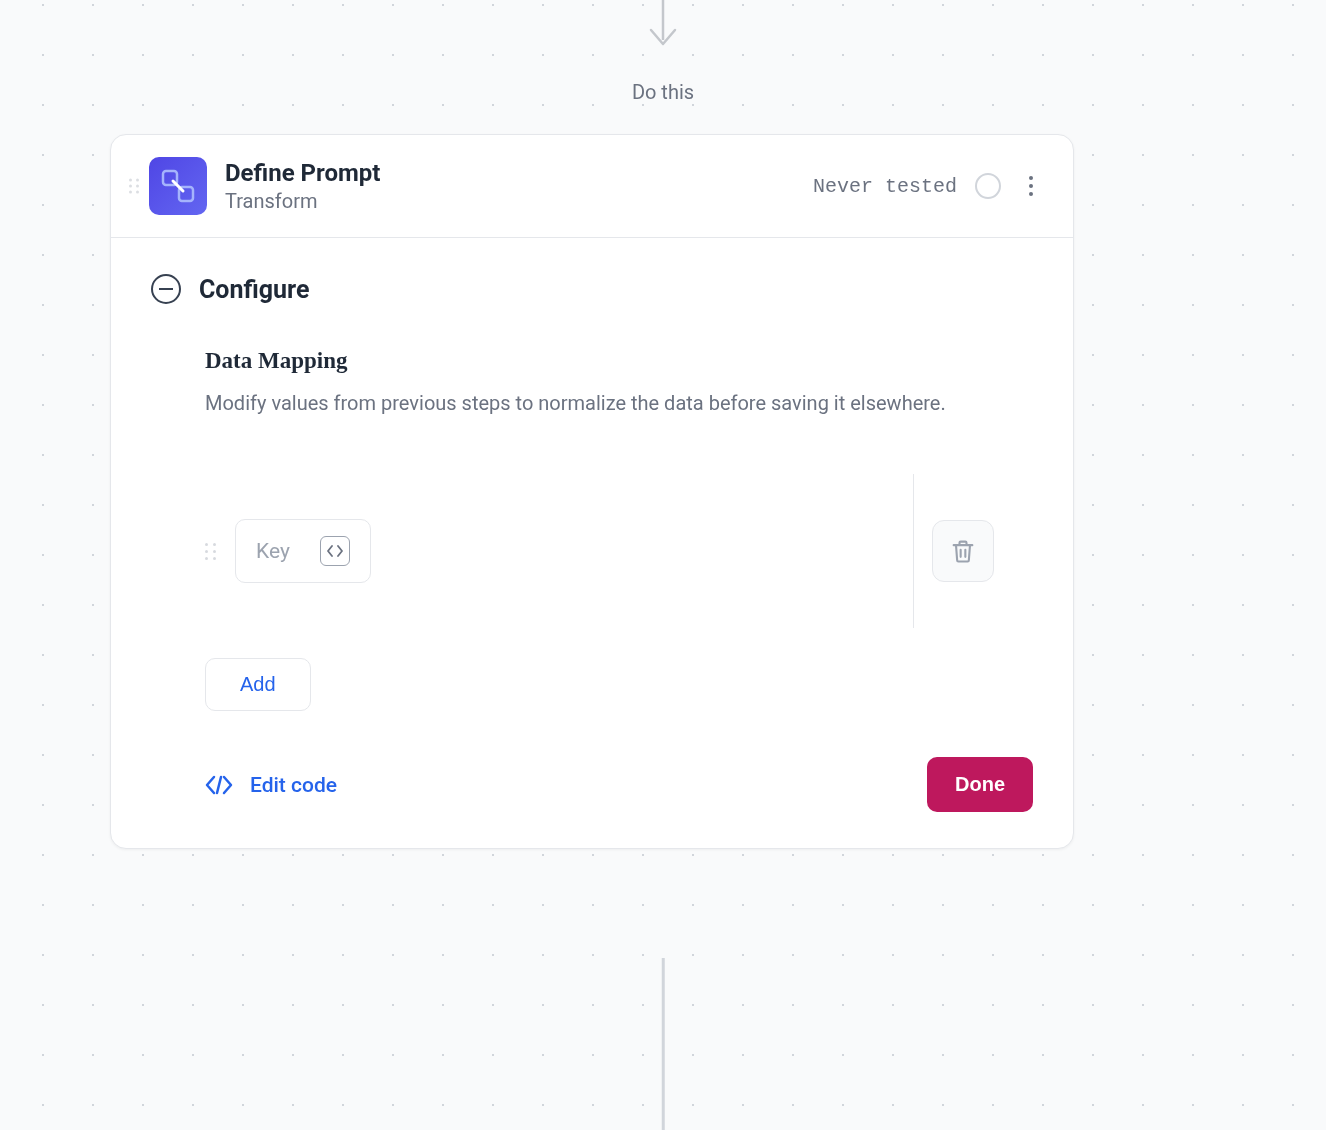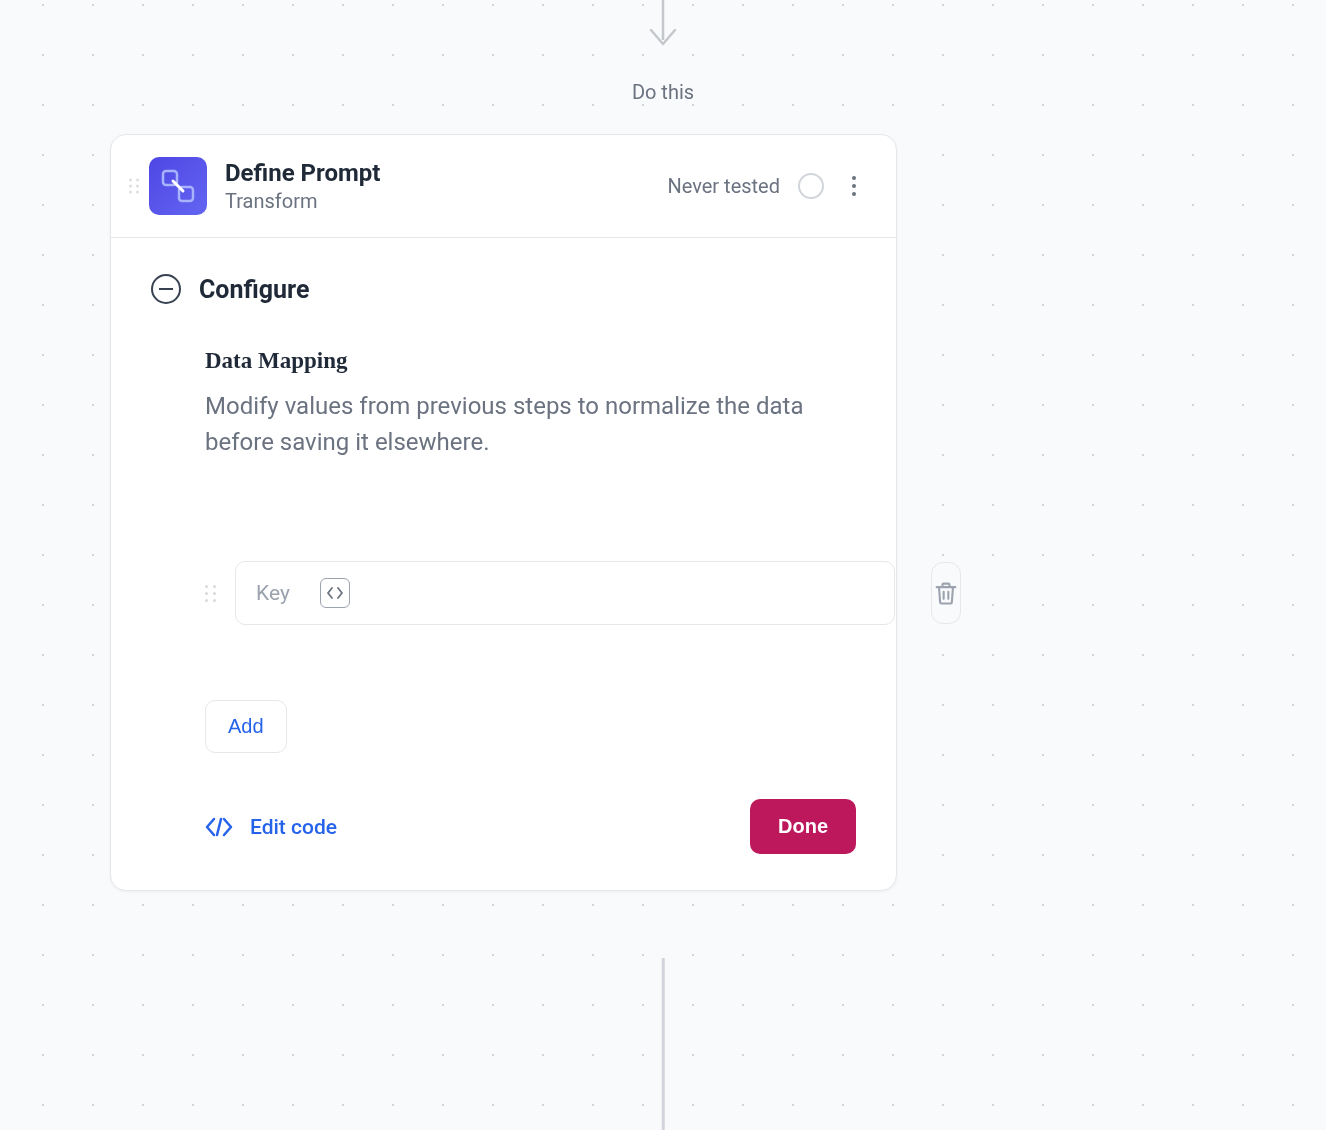--- a/index.html
+++ b/index.html
@@ -42,21 +42,21 @@
       font-size: 20px;
       font-weight: 400;
       z-index: 1;
     }
     
     
     .card {
       position: absolute;
       left: 110px;
       top: 134px;
-      width: 787px;
+      width: 964px;
       background: #fff;
       border-radius: 16px;
       border: 1px solid #e5e7eb;
       box-shadow: 0 1px 3px rgba(0,0,0,0.05);
       z-index: 2;
     }
     
     
     .card-header {
       display: flex;
@@ -104,20 +104,21 @@
     .title-sub {
       font-size: 20px;
       color: #6b7280;
       margin-top: 2px;
     }
     
     .header-right {
       display: flex;
       align-items: center;
       gap: 18px;
+      font-family: Liberation Mono, monospace;
     }
     .status-text {
       font-size: 20px;
       color: #6b7280;
     }
     .status-circle {
       width: 26px;
       height: 26px;
       border: 2px solid #d1d5db;
       border-radius: 50%;
@@ -169,21 +170,21 @@
     
     .group-title {
       font-size: 23px;
       font-weight: 600;
       color: #1f2937;
       margin-left: 54px;
       margin-bottom: 14px;
       font-family: Liberation Serif, serif;
     }
     .group-desc {
-      font-size: 24px;
+      font-size: 20px;
       color: #6b7280;
       margin-left: 54px;
       margin-bottom: 56px;
       line-height: 1.5;
     }
     
     .mapping-row {
       display: flex;
       align-items: center;
       margin-left: 54px;
@@ -194,21 +195,20 @@
       display: grid;
       grid-template-columns: 4px 4px;
       gap: 4px;
       opacity: 0.4;
     }
     .row-drag span { width: 3px; height: 3px; background: #9ca3af; border-radius:50%;}
     
     .fields {
       flex: 0 0 660px;
       display: flex;
-      flex-direction: column;
       gap: 16px;
     }
     .field {
       border: 1px solid #e5e7eb;
       border-radius: 10px;
       padding: 16px 20px;
       display: flex;
       align-items: center;
       gap: 16px;
       background: #fff;
@@ -256,21 +256,21 @@
       justify-content: center;
       cursor: pointer;
     }
     .trash-btn svg { width: 28px; height: 28px; }
     
     .add-btn {
       margin-left: 54px;
       border: 1px solid #e5e7eb;
       border-radius: 10px;
       background: #fff;
-      padding: 14px 22px;
+      padding: 14px 34px;
       font-size: 20px;
       font-weight: 500;
       color: #2563eb;
       cursor: pointer;
     }
     
     .edit-code {
       margin-left: 54px;
       margin-top: 62px;
       display: inline-flex;

